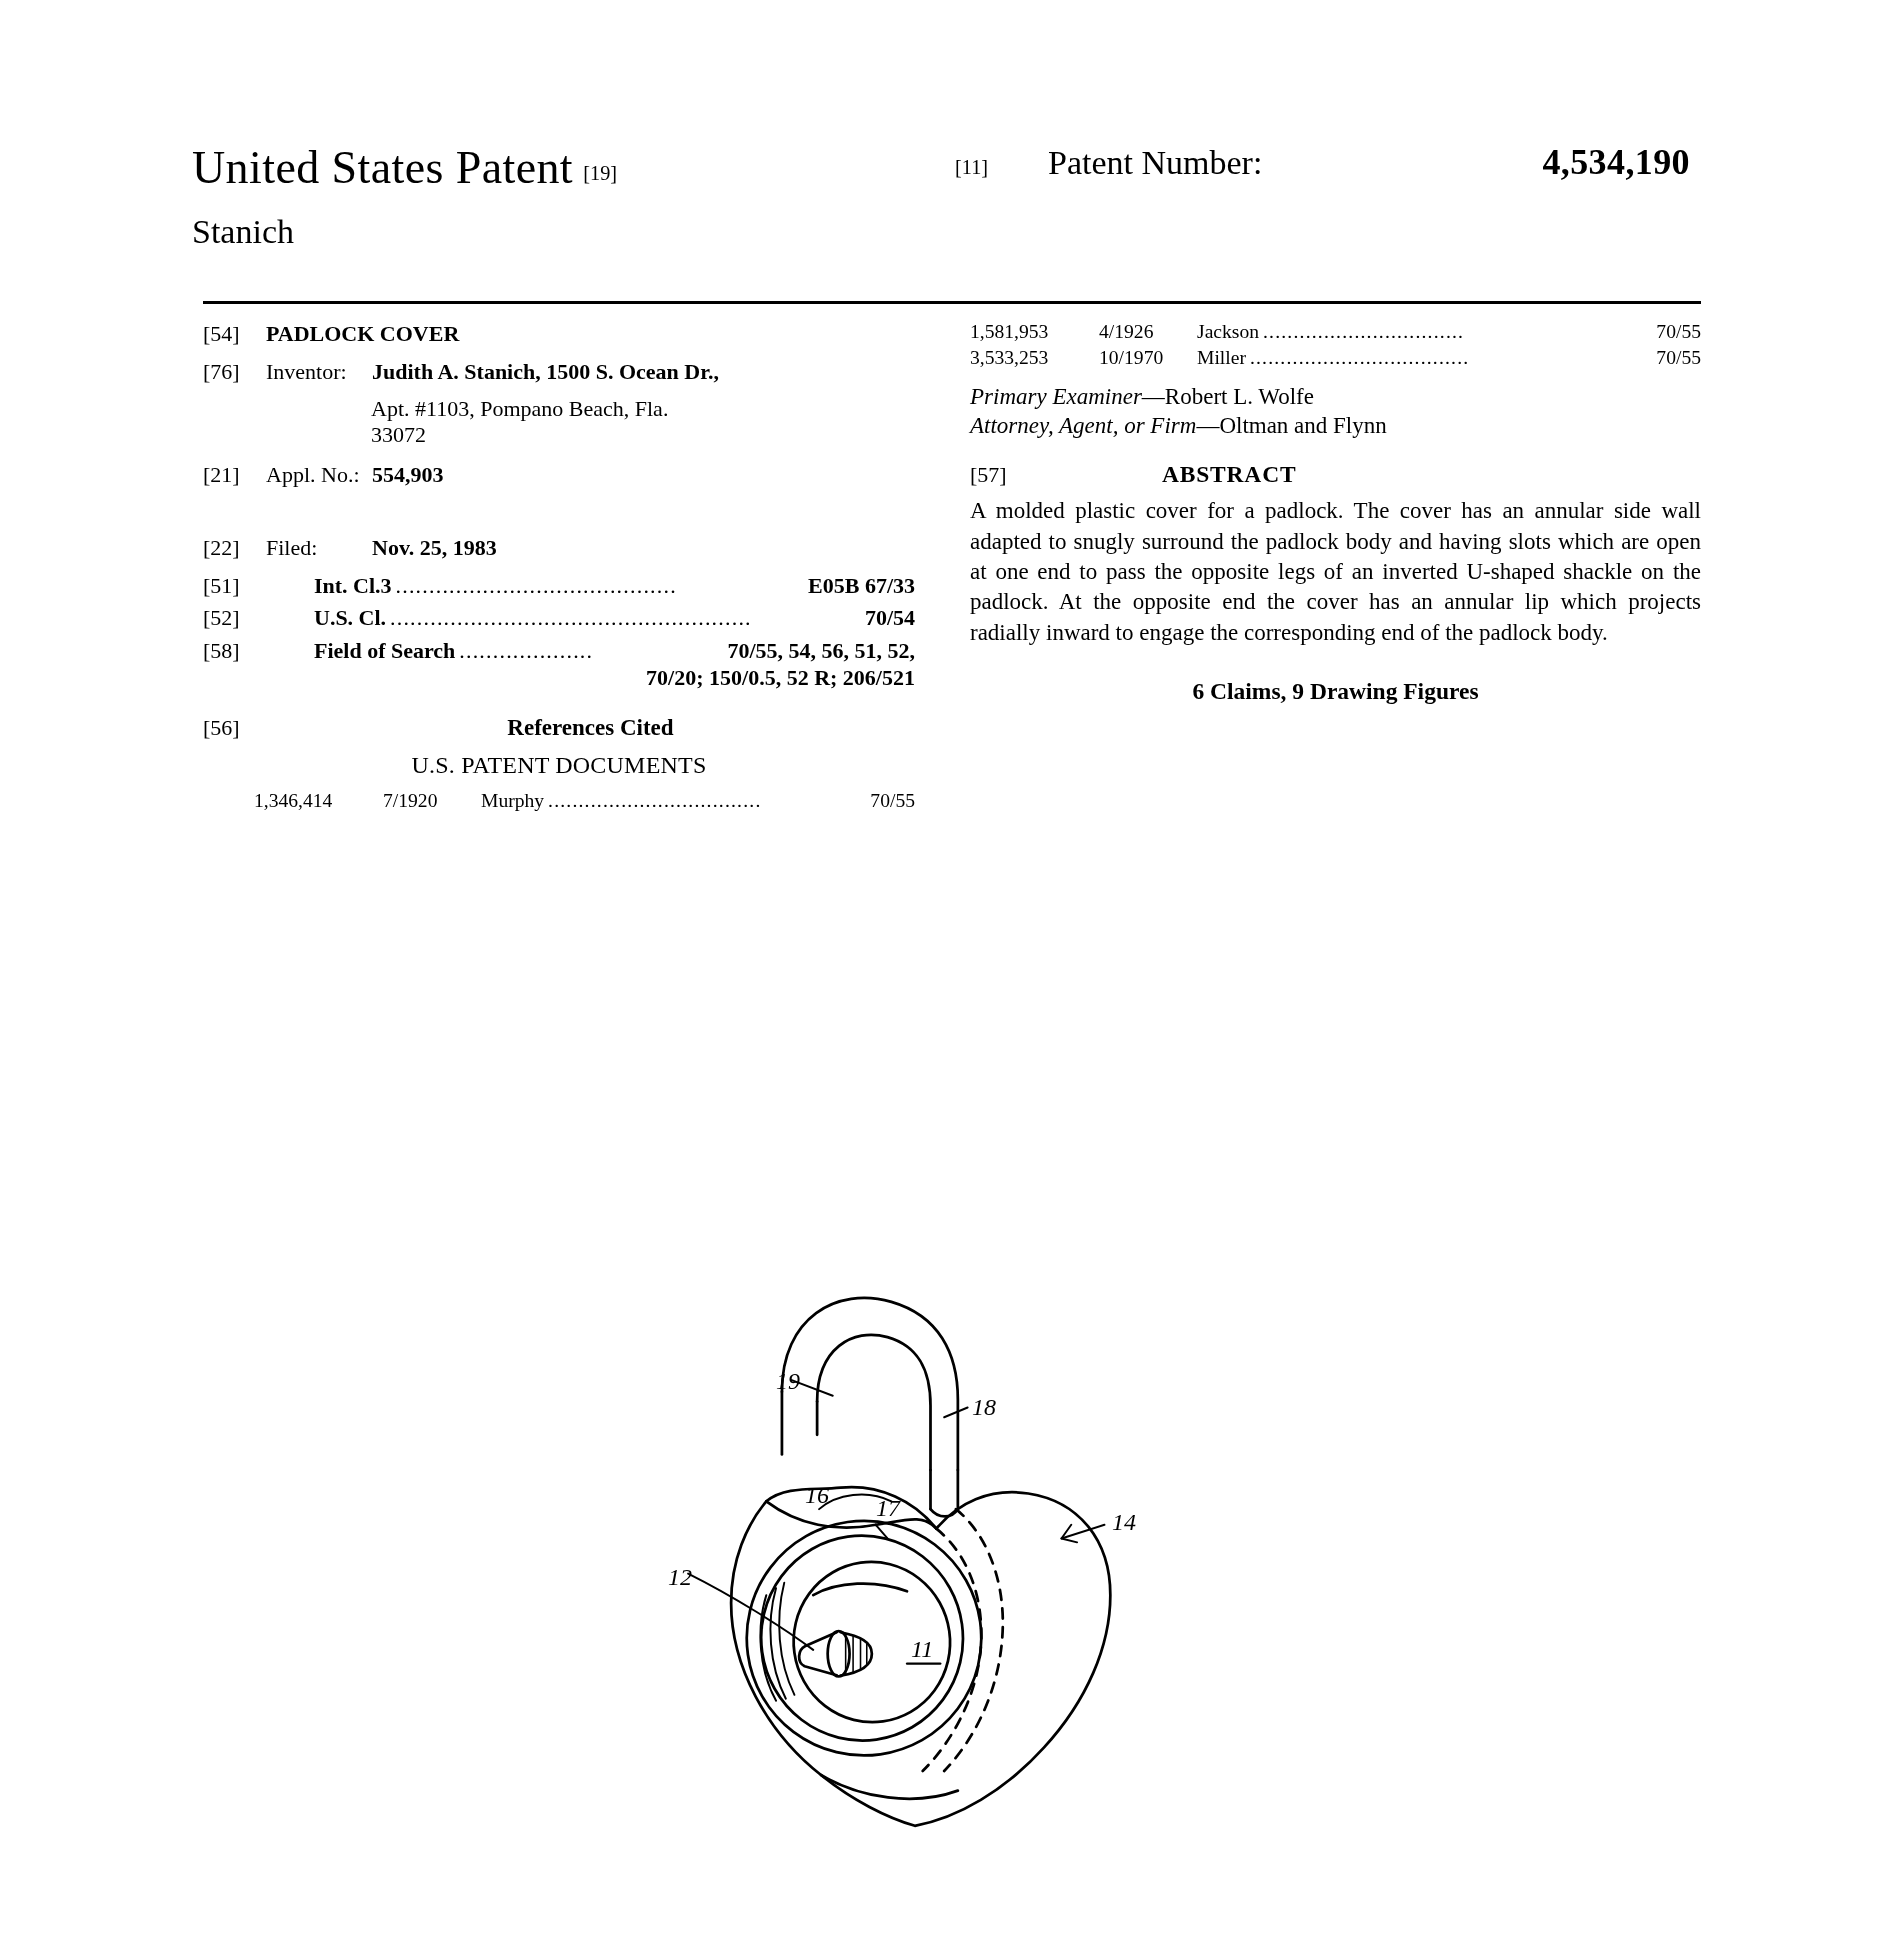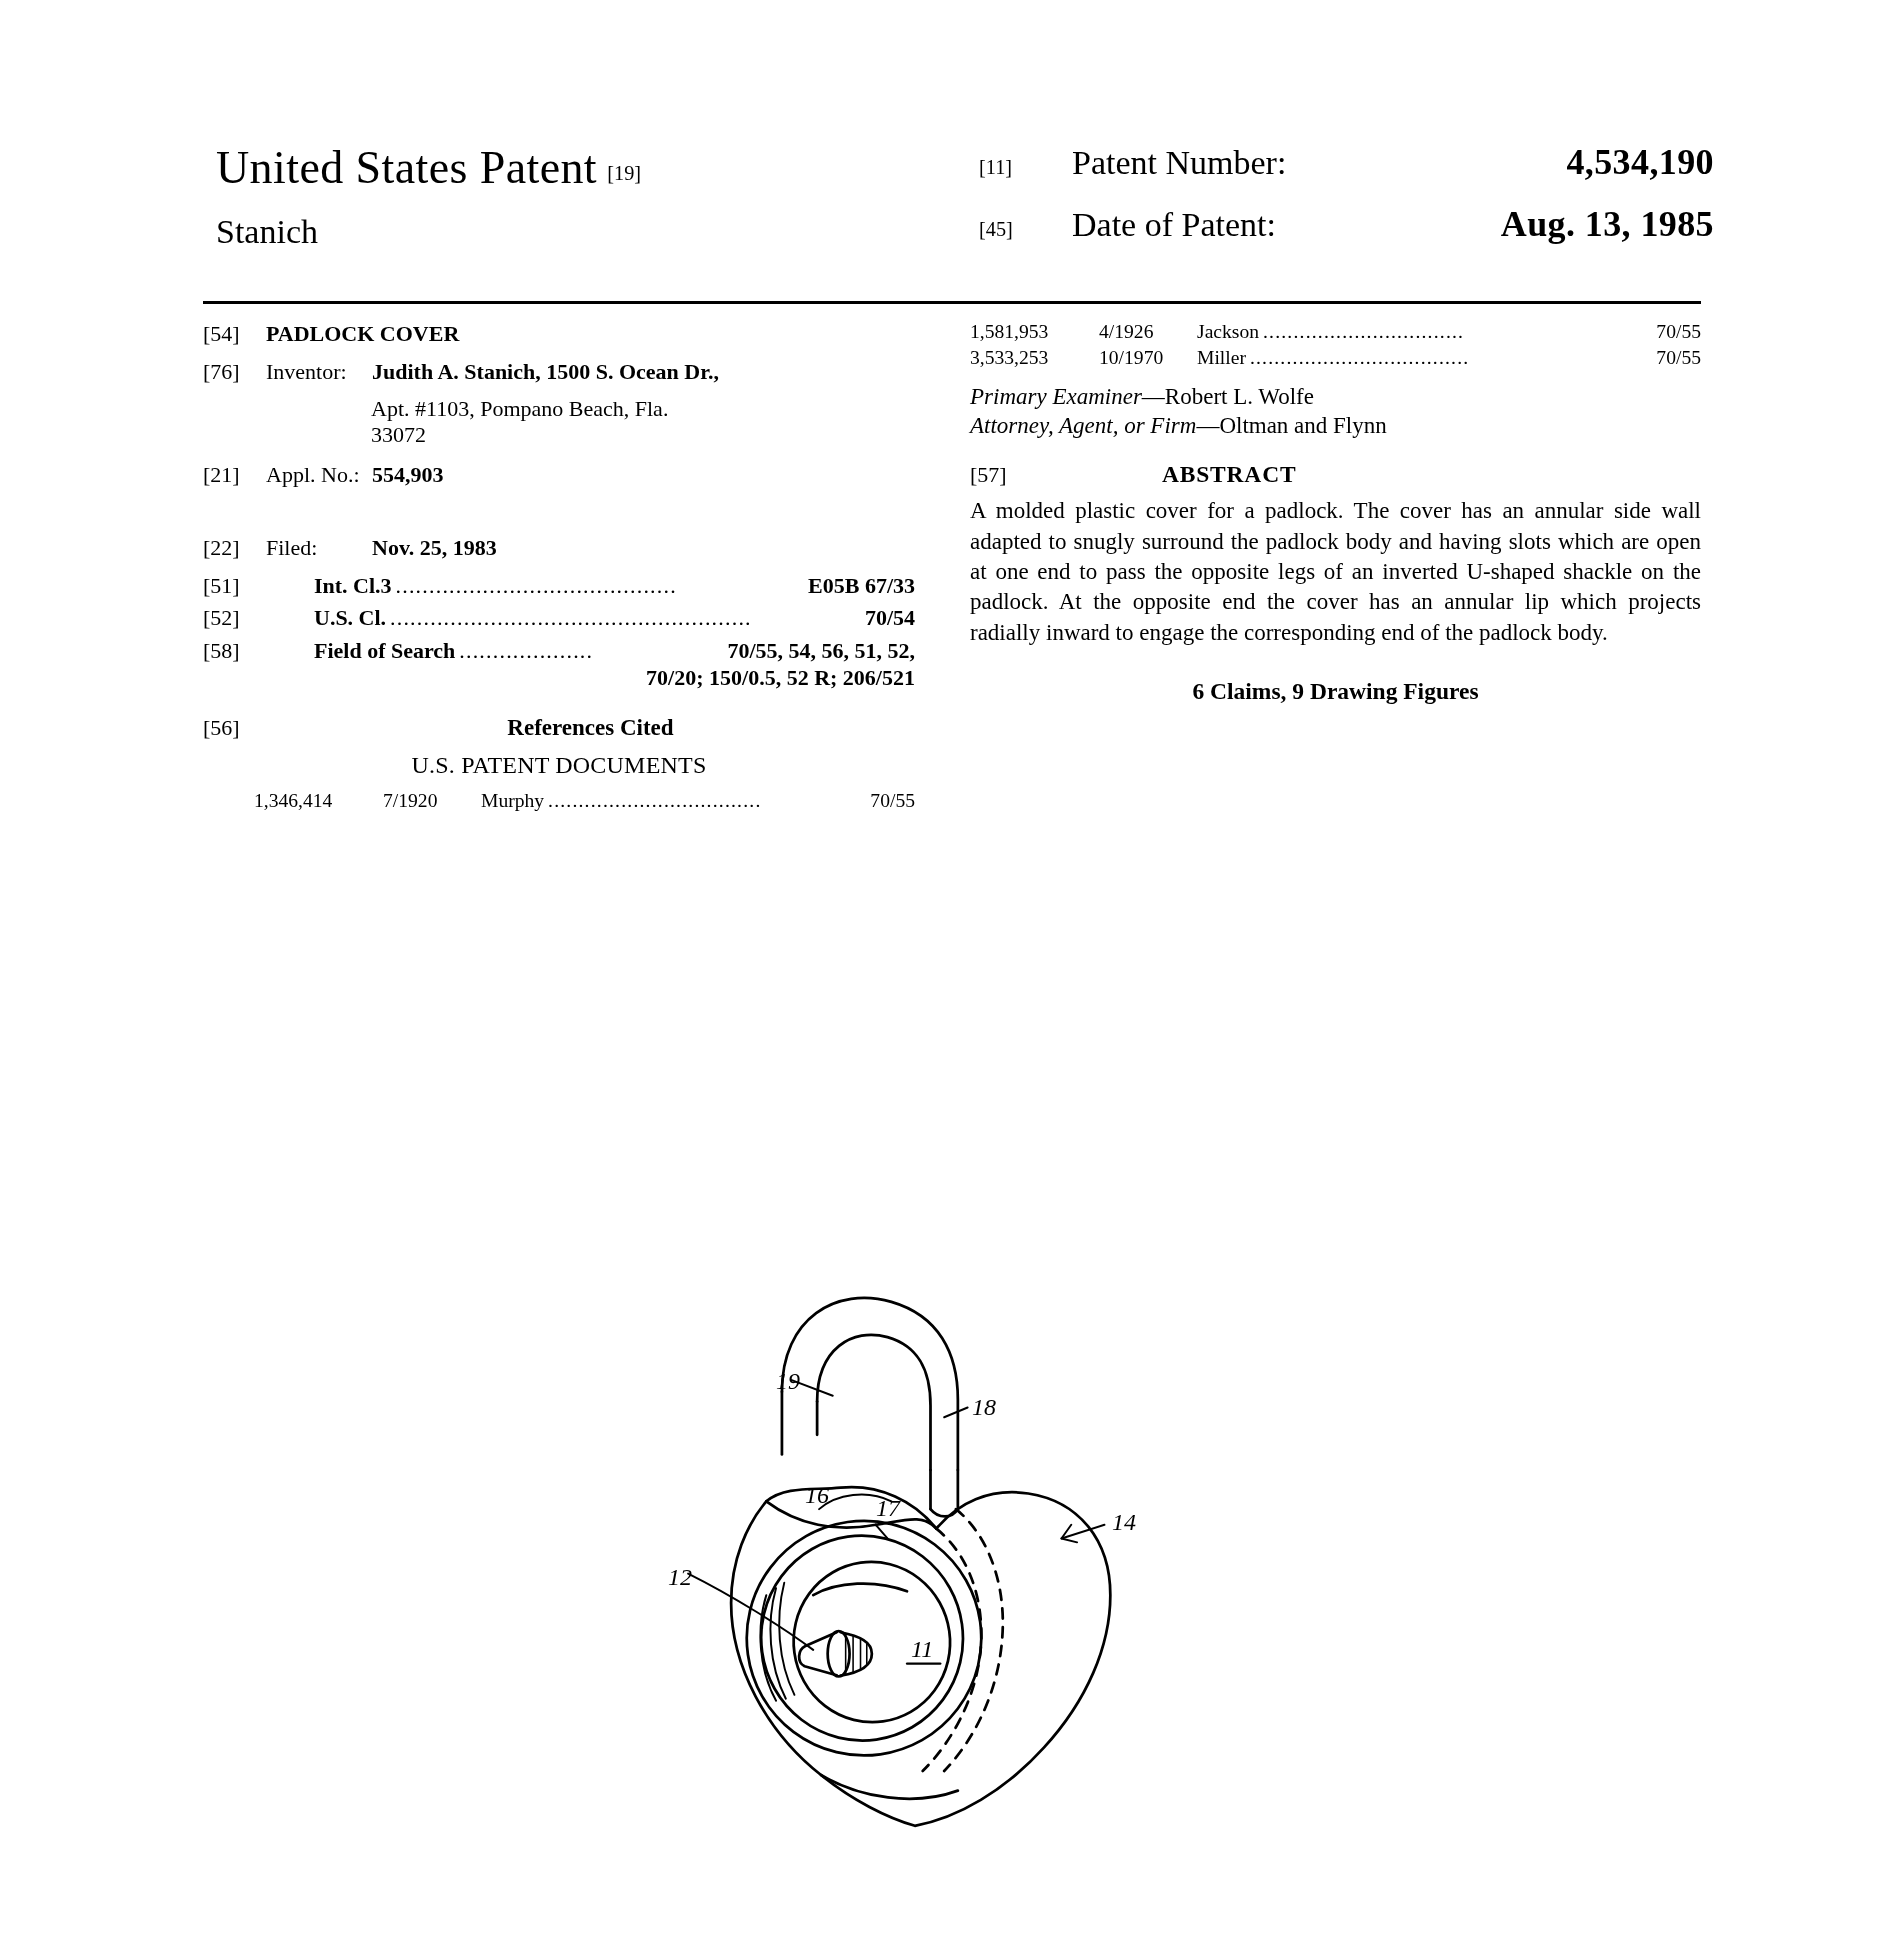--- a/index.html
+++ b/index.html
@@ -15,21 +15,21 @@
     position: relative;
     width: 1890px;
     height: 2777px;
     background: #ffffff;
     overflow: hidden;
   }
 
   
   .header {
     position: absolute;
-    left: 216px;
+    left: 192px;
     top: 141px;
     width: 1498px;
   }
   .header-row {
     display: flex;
     align-items: flex-start;
     justify-content: space-between;
   }
   .hdr-left {
     width: 735px;
@@ -255,25 +255,20 @@
         <div>
           <span class="hdr-title">United States Patent</span><span class="hdr-title-sup">[19]</span>
         </div>
         <div class="hdr-surname">Stanich</div>
       </div>
       <div class="hdr-right">
         <div class="hdr-line">
           <span class="hdr-tag">[11]</span>
           <span class="hdr-label">Patent Number:</span>
           <span class="hdr-value">4,534,190</span>
-        </div>
-        <div class="hdr-line second">
-          <span class="hdr-tag">[45]</span>
-          <span class="hdr-label">Date of Patent:</span>
-          <span class="hdr-value">Aug. 13, 1985</span>
         </div>
       </div>
     </div>
   </div>
   <div class="rule rule-top"></div>
 
   <div class="cols">
 
     <div class="col col-left">
 

